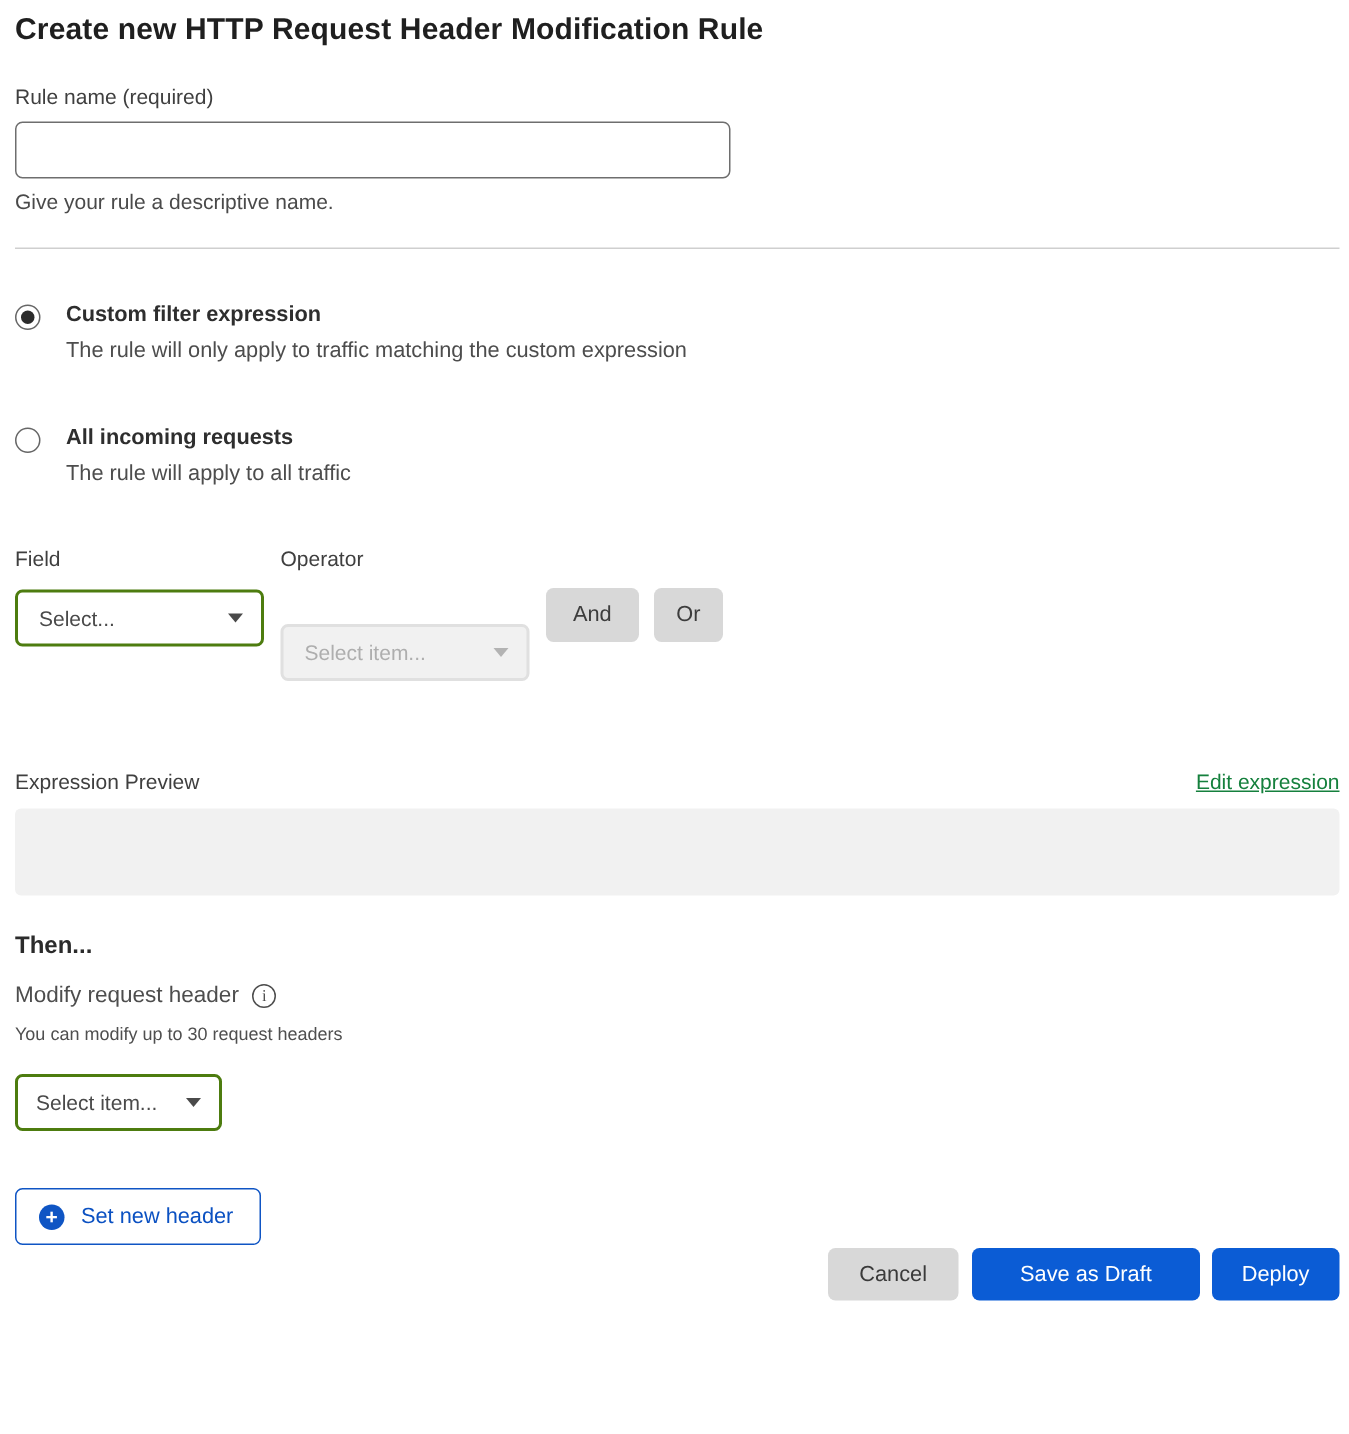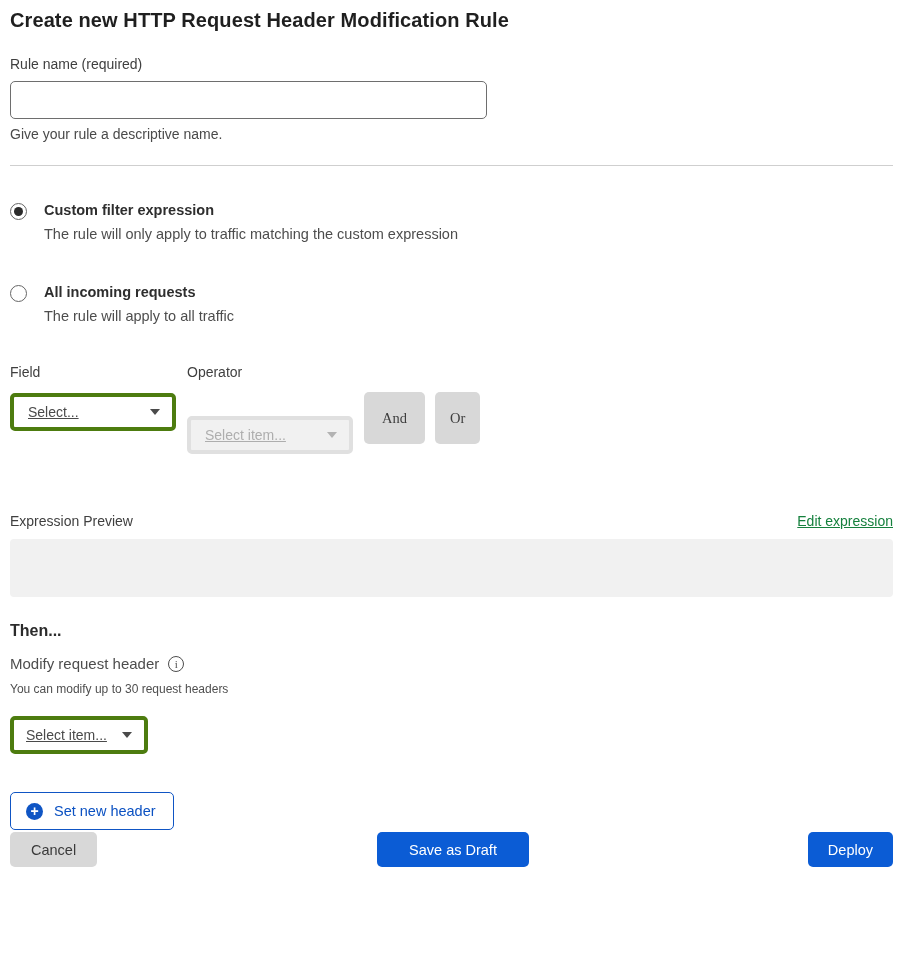--- a/index.html
+++ b/index.html
@@ -102,31 +102,30 @@
   
   .builder-row { display: flex; margin-top: 40px; align-items: flex-start; }
   .builder-col { display: flex; flex-direction: column; }
   .builder-col .field-label { margin-bottom: 13px; }
   .col-field { width: 166px; }
   .col-operator { width: 166px; margin-left: 11px; gap: 23px; }
   .col-value { width: 391px; margin-left: 13px; }
 
   .select-box {
     height: 38px;
-    border: 4px solid #4d7c0f;
+    border: 2px solid #4d7c0f;
     border-radius: 5px;
     background: #fff;
     display: flex;
     align-items: center;
     justify-content: space-between;
     padding: 0 12px 0 14px;
     font-size: 14px;
     color: #4a4a4a;
     cursor: pointer;
-    text-decoration: underline;
   }
   .select-box.disabled {
     background: #f1f1f1;
     border-color: #e0e0e0;
     color: #aeaeae;
     cursor: default;
   }
   .chevron {
     width: 0; height: 0;
     border-left: 5px solid transparent;
@@ -141,29 +140,29 @@
     border: 1px solid #e0e0e0;
     border-radius: 5px;
     background: #f1f1f1;
     padding: 0 10px;
     font-size: 14px;
     font-family: "Liberation Sans", sans-serif;
     color: #4a4a4a;
   }
 
   .conjunction-btn {
-    height: 52px;
+    height: 36px;
     margin-top: 28px;
     align-self: flex-start;
     border: none;
     border-radius: 5px;
     background: #d8d8d8;
     color: #3d3d3d;
     font-size: 14.5px;
-    font-family: Liberation Serif, serif;
+    font-family: Liberation Sans, sans-serif;
     padding: 0 18px;
     cursor: pointer;
   }
   .and-btn { margin-left: 11px; }
   .or-btn  { margin-left: 10px; padding: 0 15px; }
 
   
   .preview-header {
     margin-top: 59px;
     display: flex;
@@ -246,23 +245,22 @@
     line-height: 16px;
     text-align: center;
     font-weight: 700;
     margin-right: 11px;
   }
 
   
   .footer-actions {
     margin-top: 2px;
     display: flex;
-    justify-content: space-between;
+    justify-content: flex-end;
     align-items: center;
-    gap: 22px;
   }
   .btn {
     height: 35px;
     border: none;
     border-radius: 5px;
     font-size: 14.5px;
     font-family: "Liberation Sans", sans-serif;
     cursor: pointer;
   }
   .btn-gray { background: #d8d8d8; color: #3a3a3a; padding: 0 21px; }

